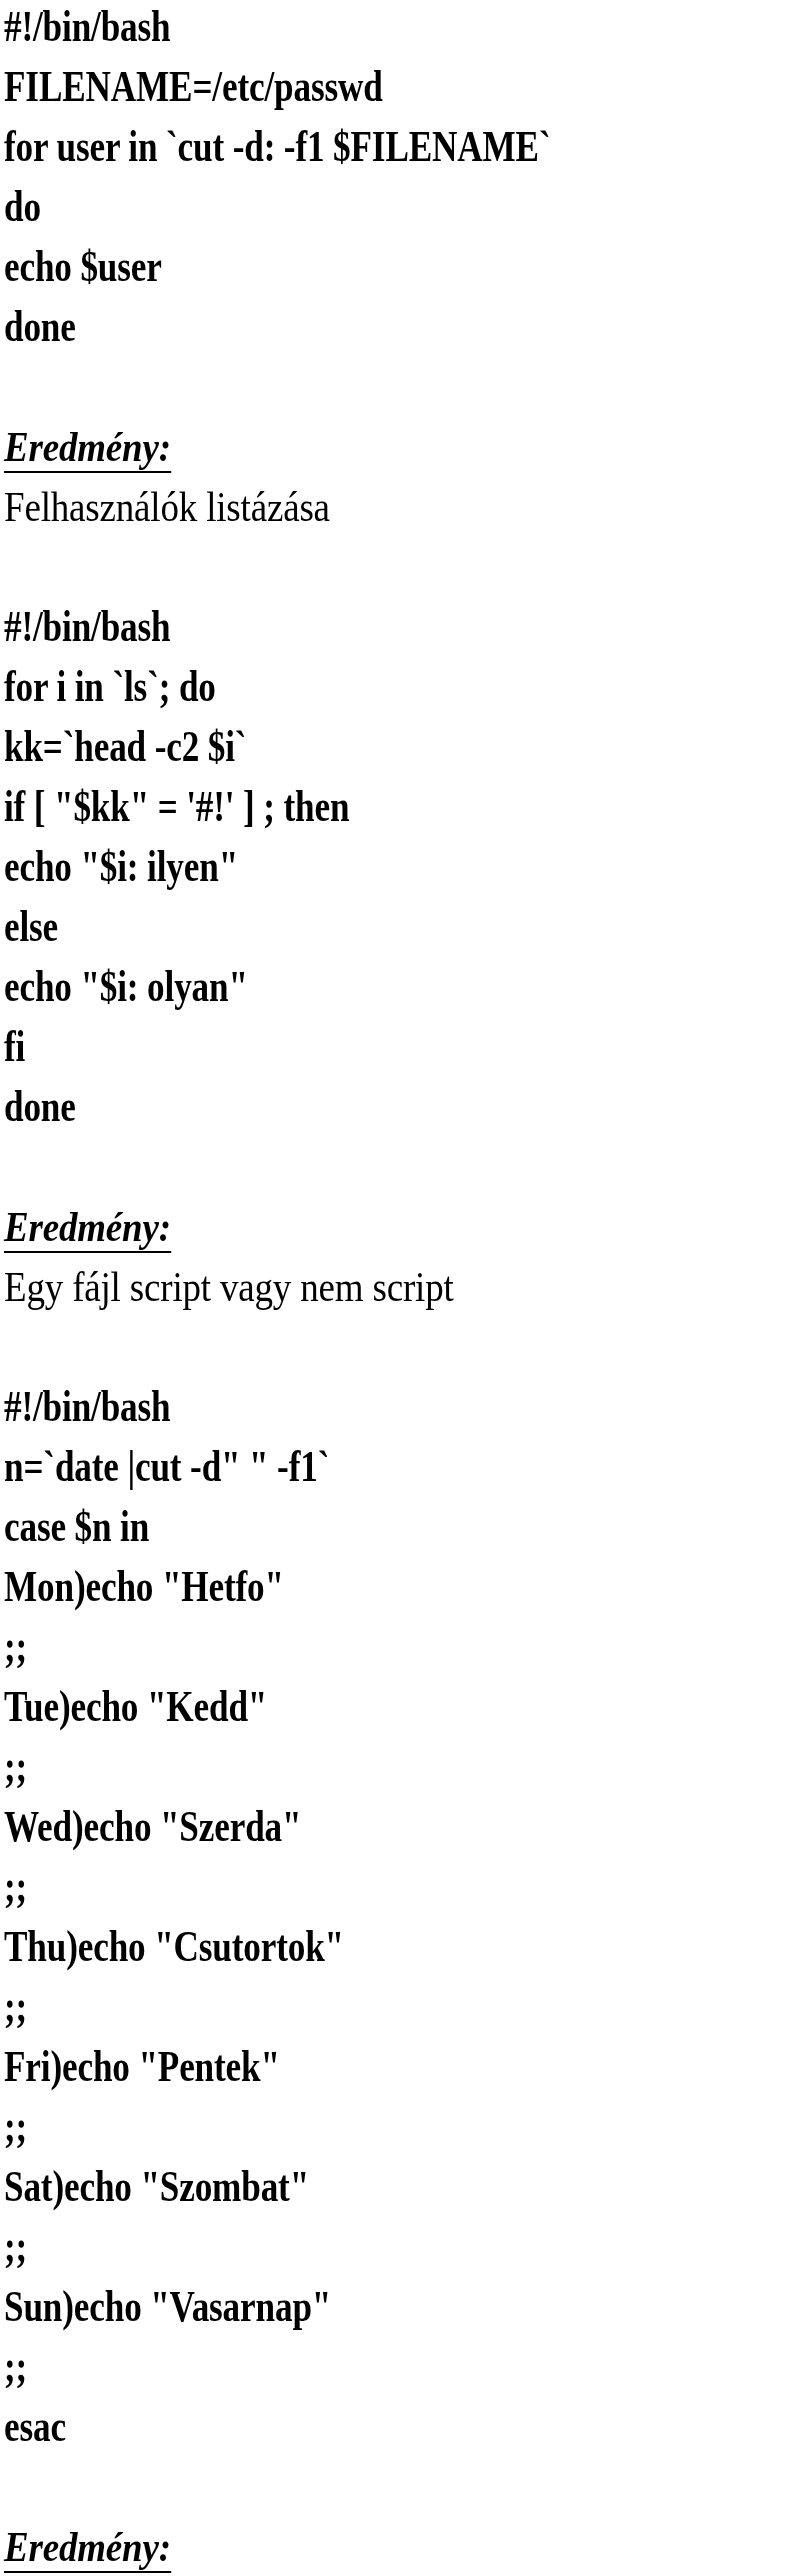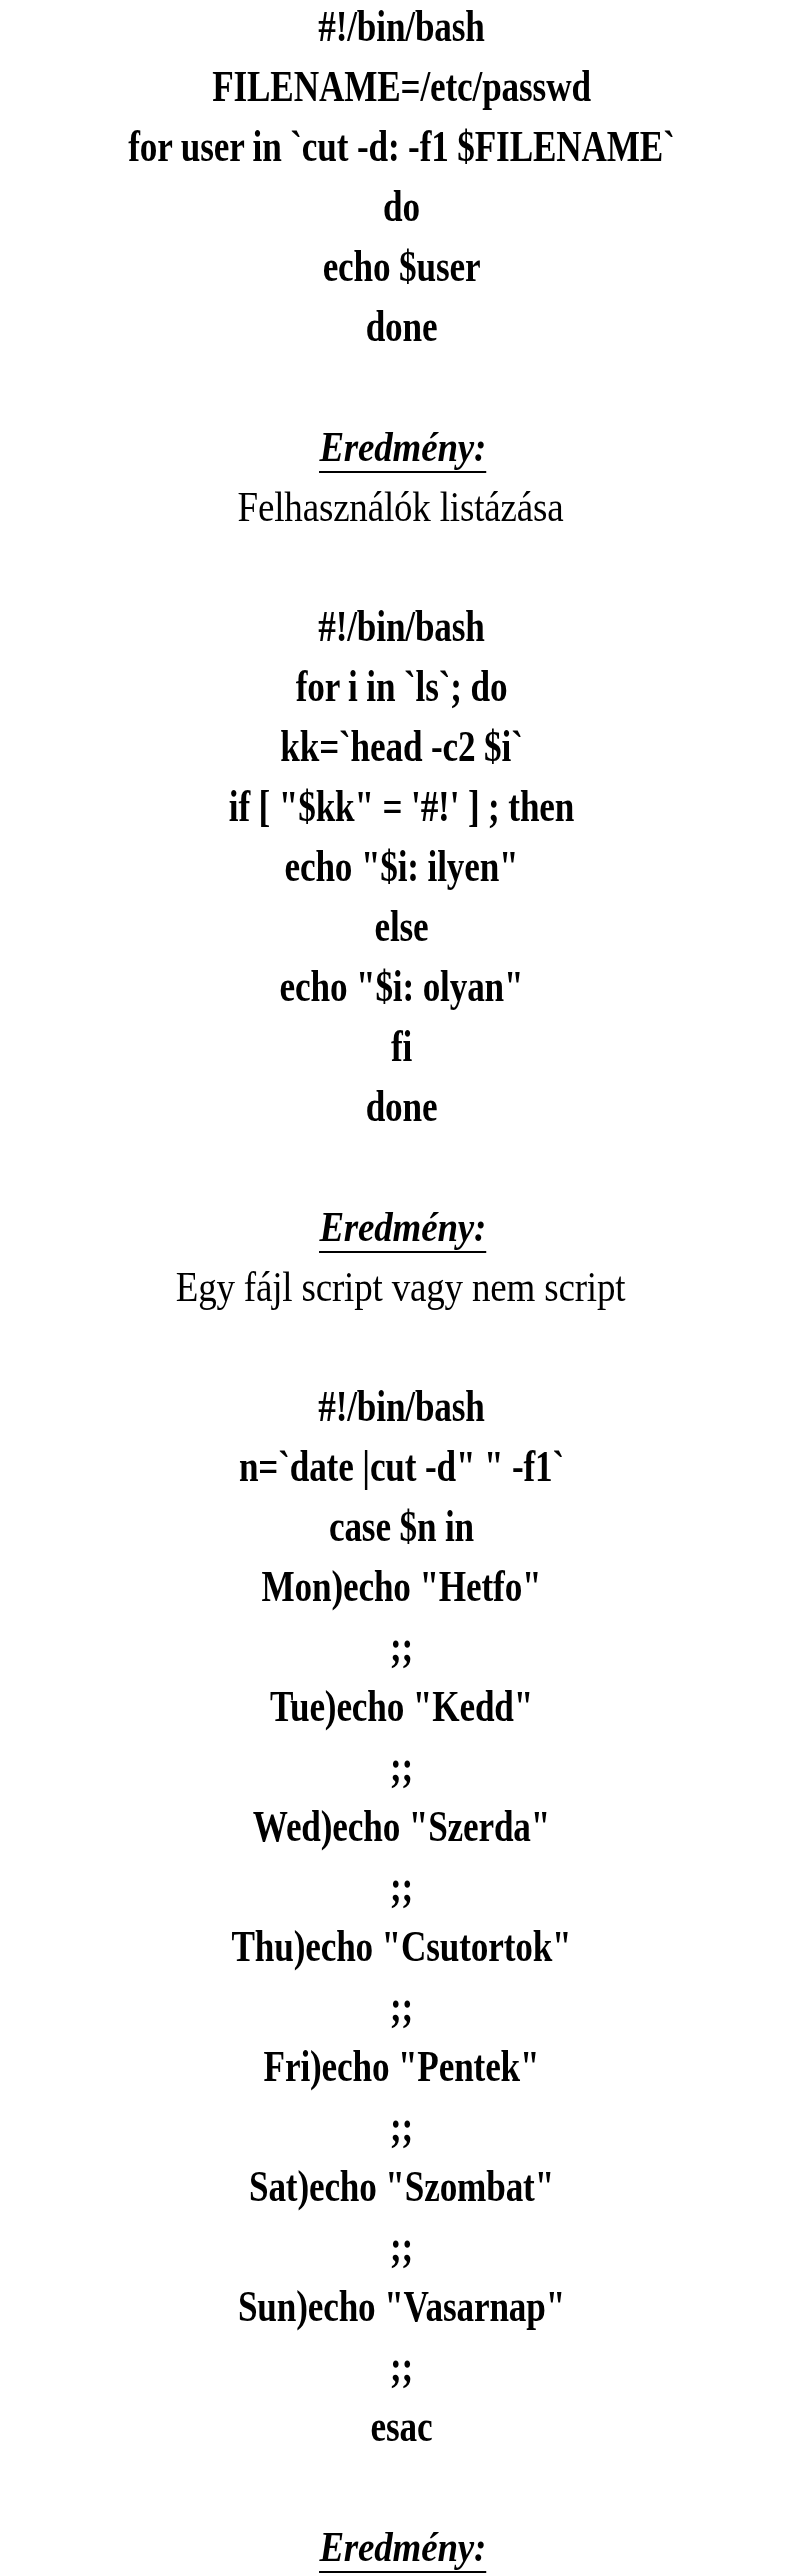--- a/index.html
+++ b/index.html
@@ -16,21 +16,20 @@
     color: #000000;
     -webkit-font-smoothing: none;
   }
   .page {
     position: relative;
     width: 799px;
     height: 2576px;
     padding: 0;
     box-sizing: border-box;
     background: #ffffff;
-    text-align: center;
   }
   .doc {
     position: absolute;
     left: 4.2px;
     top: -3.3px;
     width: 795px;
   }
   
   .line {
     display: block;

